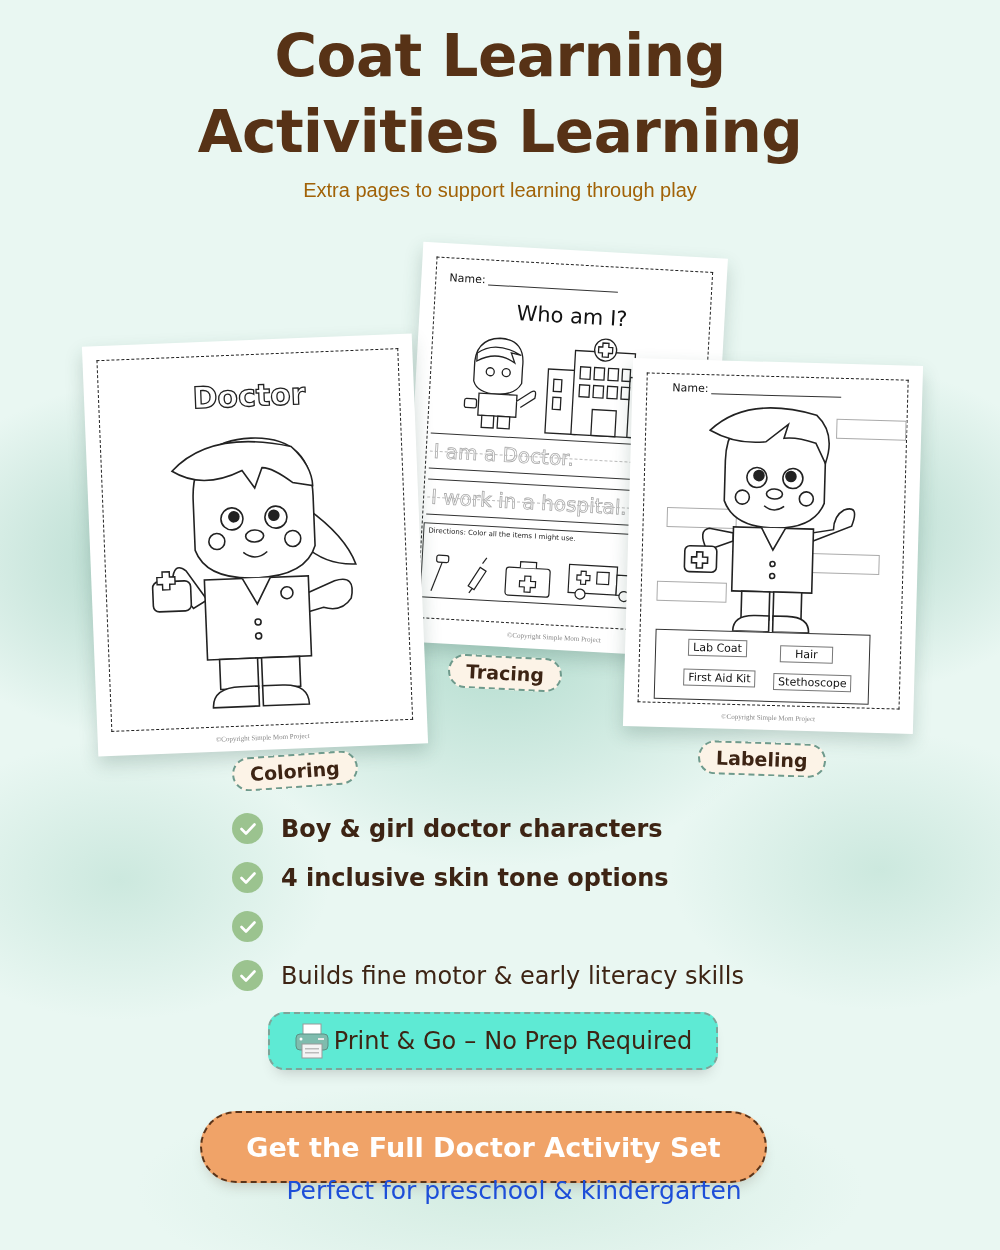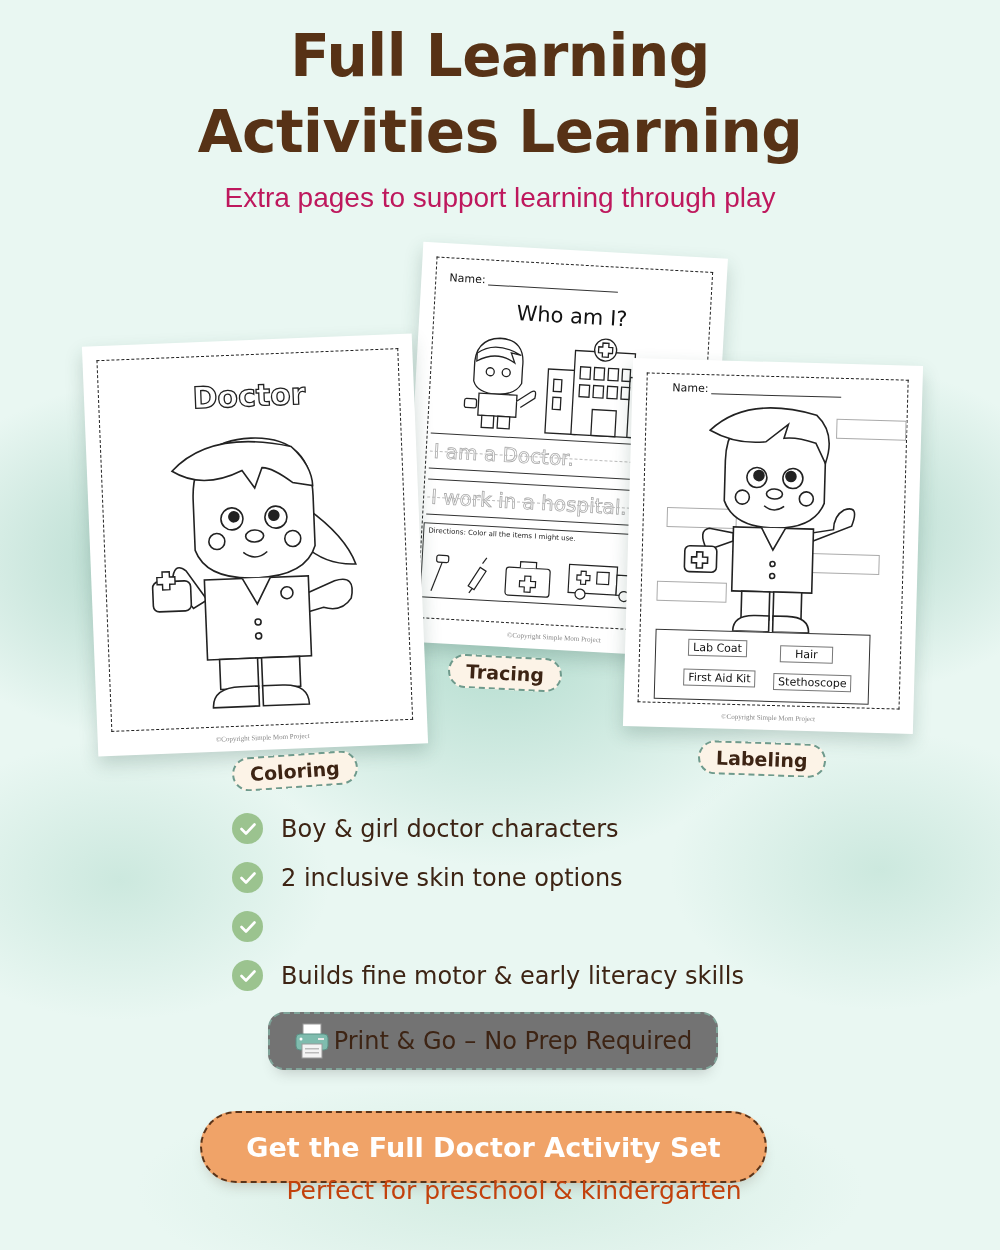--- a/index.html
+++ b/index.html
@@ -22,21 +22,21 @@
       radial-gradient(ellipse 520px 160px at 500px 960px, rgba(170,215,195,0.35), rgba(170,215,195,0) 70%);
     z-index: 0;
   }
   .header { position: absolute; left: 0; top: 18px; width: 1000px; text-align: center; z-index: 2; }
   .title {
     font-family: "DejaVu Sans", sans-serif;
     font-weight: bold; font-size: 58px; line-height: 76px;
     color: #573216; letter-spacing: -0.5px;
   }
   .subtitle {
-    font-size: 28px; line-height: 40px; color: #be185d; margin-top: 8px;
+    font-size: 20px; line-height: 40px; color: #a16207; margin-top: 0px;
     font-family: "Liberation Sans", sans-serif;
   }
 
   
   .sheet {
     position: absolute; background: #fff;
     box-shadow: 0 8px 18px rgba(40,80,70,0.22);
     z-index: 2;
   }
   .sheet .border {
@@ -95,54 +95,54 @@
   .badge-labeling { left: 698px; top: 742px; transform: rotate(2deg); }
 
   
   .features { position: absolute; left: 232px; top: 804px; z-index: 4; }
   .feature { display: flex; align-items: center; height: 49px; }
   .check {
     width: 31px; height: 31px; border-radius: 50%; background: #9bc38f;
     display: flex; align-items: center; justify-content: center; margin-right: 18px; flex-shrink: 0;
   }
   .feature-text { font-size: 24px; color: #3d2414; font-family: "DejaVu Sans", sans-serif; }
-  .feature-text.bold { font-weight: normal; }
+  .feature-text.bold { font-weight: bold; }
 
   .print-pill {
     position: absolute; left: 268px; top: 1012px; width: 450px; height: 58px; z-index: 4;
-    background: #737373; border: 2px dashed #7fa499; border-radius: 16px;
+    background: #5eead4; border: 2px dashed #7fa499; border-radius: 16px;
     display: flex; align-items: center; justify-content: center;
     box-shadow: 0 10px 14px -8px rgba(60,60,60,0.25);
     font-size: 24px; color: #3d2414; font-family: "DejaVu Sans", sans-serif;
   }
   .print-pill .strong { font-weight: normal; margin-left: 8px; }
   .print-pill .sep { margin: 0 8px; }
 
   .cta {
     position: absolute; left: 200px; top: 1095px; width: 567px; height: 72px; z-index: 4;
     background: #f0a368; border: 2px dashed #5a3318; border-radius: 36px;
     display: flex; align-items: center; justify-content: center;
     font-family: "DejaVu Sans", sans-serif; font-weight: bold; font-size: 27px; color: #fff;
     box-shadow: 0 8px 14px -6px rgba(80,60,40,0.25);
     cursor: pointer;
     margin-top: 16px;
   }
   .footer-note {
     position: absolute; left: 0; width: 1000px; top: 1176px; text-align: center; z-index: 4;
-    font-size: 25px; color: #c2410c; font-family: "DejaVu Sans", sans-serif; padding-left: 28px;
+    font-size: 25px; color: #1d4ed8; font-family: "DejaVu Sans", sans-serif; padding-left: 28px;
   }
 </style>
 </head>
 <body>
 
 <div class="bg-splash"></div>
 
 <div class="header">
   <div class="title">
-    <div>Full Learning</div>
+    <div>Coat Learning</div>
     <div>Activities Learning</div>
   </div>
   <div class="subtitle">Extra pages to support learning through play</div>
 </div>
 
 <div class="sheet sheet-tracing">
   <div class="border"></div>
   <div class="name-line" style="left:28px; top:28px;">Name:</div>
   <div class="who-title" style="top:54px;">Who am I?</div>
   <svg style="position:absolute; left:48px; top:86px;" width="210" height="100" viewBox="0 0 210 100">
@@ -313,21 +313,21 @@
         </svg>
       </span>
     <span class="feature-text bold">Boy &amp; girl doctor characters</span>
   </div>
   <div class="feature">
     <span class="check">
         <svg width="16" height="12" viewBox="0 0 16 12">
           <path d="M1.5 6 L6 10.5 L14.5 1.5" fill="none" stroke="#fff" stroke-width="2.6" stroke-linecap="round" stroke-linejoin="round"></path>
         </svg>
       </span>
-    <span class="feature-text bold">2 inclusive skin tone options</span>
+    <span class="feature-text bold">4 inclusive skin tone options</span>
   </div>
   <div class="feature">
     <span class="check">
         <svg width="16" height="12" viewBox="0 0 16 12">
           <path d="M1.5 6 L6 10.5 L14.5 1.5" fill="none" stroke="#fff" stroke-width="2.6" stroke-linecap="round" stroke-linejoin="round"></path>
         </svg>
       </span>
   </div>
   <div class="feature">
     <span class="check">

